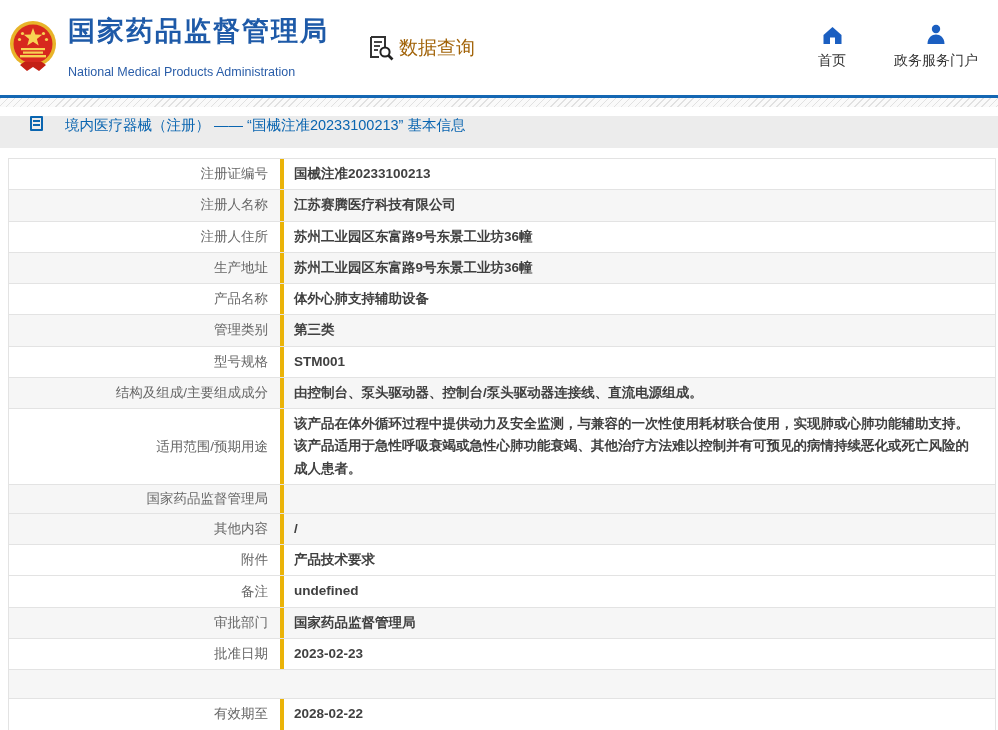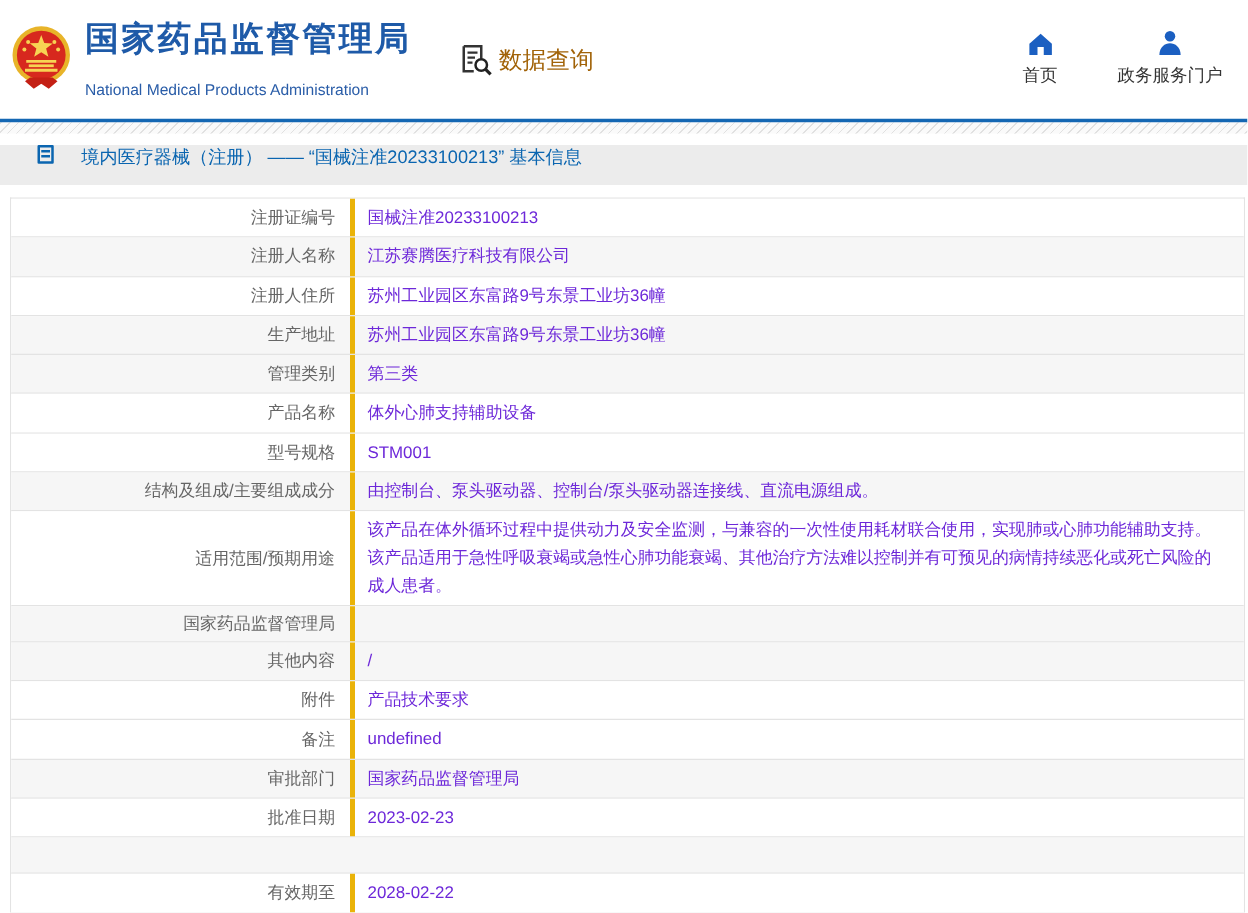--- a/index.html
+++ b/index.html
@@ -38,21 +38,21 @@
   .doc-icon::after { top: 6px; }
 
   
   .table-wrap { margin: 10px 2px 0 8px; border: 1px solid #e3e3e3; border-bottom: none; }
   .trow { display: flex; border-bottom: 1px solid #e3e3e3; background: #fff; }
   .trow.alt { background: #f6f6f6; }
   .tlabel { width: 275px; flex: none; display: flex; align-items: center; justify-content: flex-end;
     text-align: right; padding: 4px 12px 4px 6px; min-height: 28px;
     color: #666; font-size: 13.5px; border-right: 4px solid #eab308; }
   .tvalue { flex: 1; display: flex; align-items: center; padding: 4px 14px 4px 10px;
-    min-height: 28px; color: #6d28d9; font-size: 13.5px; line-height: 1.65; }
+    min-height: 28px; color: #404040; font-size: 13.5px; line-height: 1.65; font-weight: bold; }
 
   svg { display: block; }
 </style>
 </head>
 <body>
 
 <div class="header">
   <div class="logo-group">
     <div class="emblem">
       <svg width="50" height="58" viewBox="0 0 50 58">
@@ -129,27 +129,27 @@
       <div class="tvalue">江苏赛腾医疗科技有限公司</div>
     </div>
     <div class="trow">
       <div class="tlabel">注册人住所</div>
       <div class="tvalue">苏州工业园区东富路9号东景工业坊36幢</div>
     </div>
     <div class="trow alt">
       <div class="tlabel">生产地址</div>
       <div class="tvalue">苏州工业园区东富路9号东景工业坊36幢</div>
     </div>
+    <div class="trow">
+      <div class="tlabel">产品名称</div>
+      <div class="tvalue">体外心肺支持辅助设备</div>
+    </div>
     <div class="trow alt">
       <div class="tlabel">管理类别</div>
       <div class="tvalue">第三类</div>
-    </div>
-    <div class="trow">
-      <div class="tlabel">产品名称</div>
-      <div class="tvalue">体外心肺支持辅助设备</div>
     </div>
     <div class="trow">
       <div class="tlabel">型号规格</div>
       <div class="tvalue">STM001</div>
     </div>
     <div class="trow alt">
       <div class="tlabel">结构及组成/主要组成成分</div>
       <div class="tvalue">由控制台、泵头驱动器、控制台/泵头驱动器连接线、直流电源组成。</div>
     </div>
     <div class="trow">

